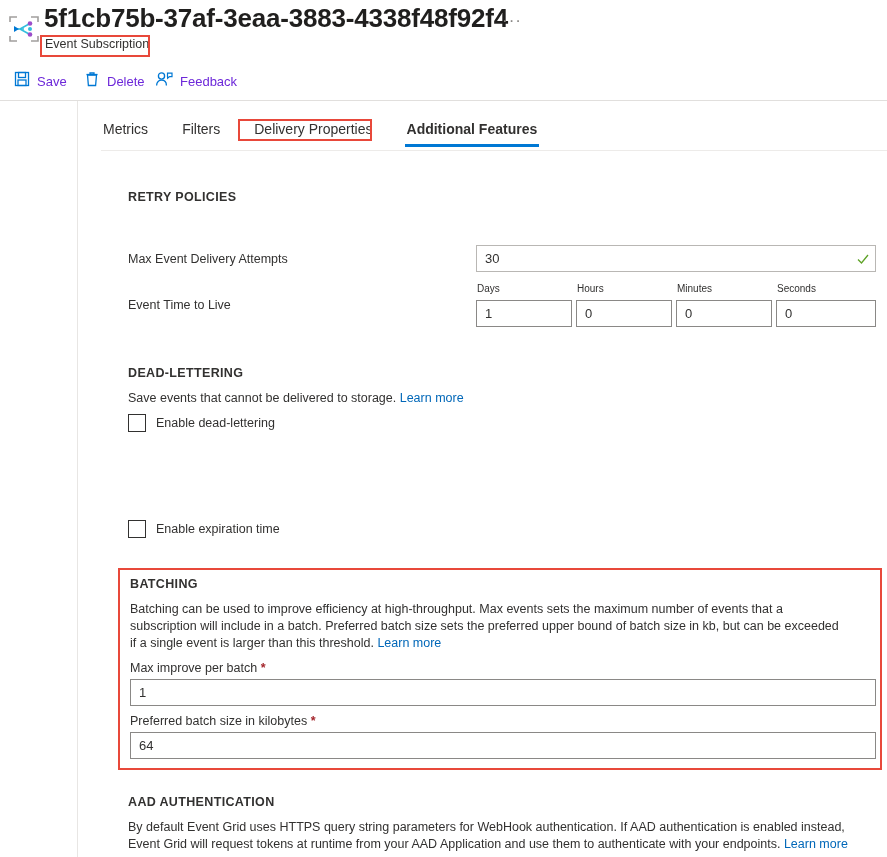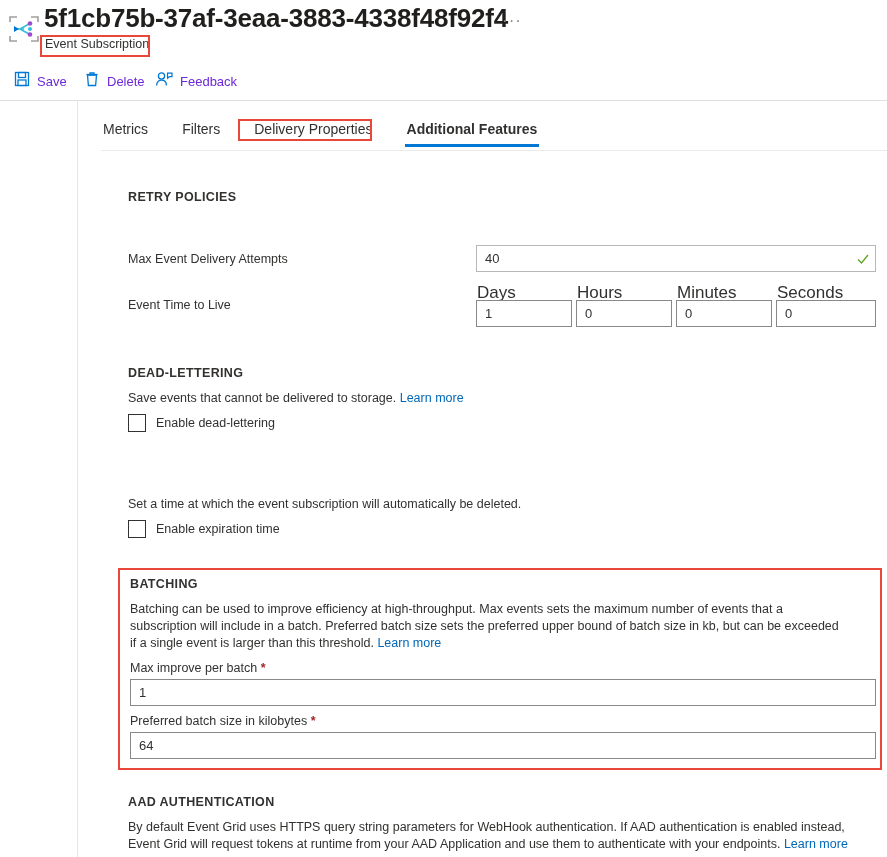--- a/index.html
+++ b/index.html
@@ -73,21 +73,21 @@
   .tb {
     position: absolute; border: 1px solid #8a8886; background: #fff;
     height: 27px; font-size: 13px; color: #323130;
     padding: 0 8px; line-height: 25px; cursor: text;
     white-space: nowrap; overflow: hidden;
   }
   .tb.valid { border-color: #b9b7b4; }
   .check {
     position: absolute; width: 14px; height: 14px;
   }
-  .small-lbl { position: absolute; font-size: 17px; color: #323130; }
+  .small-lbl { position: absolute; font-size: 10px; color: #323130; }
 
   .cb-row { position: absolute; display: flex; align-items: center; cursor: pointer; text-align: right; }
   .cb { width: 18px; height: 18px; border: 1px solid #323130; background: #fff; }
   .cb-lbl { font-size: 12.5px; color: #323130; margin-left: 10px; white-space: nowrap; }
 
   #anno-batching { left: 118px; top: 568px; width: 764px; height: 202px; }
 </style>
 </head>
 <body>
 
@@ -161,21 +161,21 @@
     <div class="tab active">Additional Features</div>
   </div>
   <div class="tabs-underline"></div>
   <div class="anno-box" id="anno-tab"></div>
 
   <div class="content">
 
     <div class="sec-title" style="left:128px; top:190px;">RETRY POLICIES</div>
 
     <div class="field-label" style="left:128px; top:252px;">Max Event Delivery Attempts</div>
-    <div class="tb valid" style="left:476px; top:245px; width:400px;">40</div>
+    <div class="tb valid" style="left:476px; top:245px; width:400px;">30</div>
     <span class="check" style="left:856px; top:252px;">
       <svg width="14" height="14" viewBox="0 0 14 14">
         <path d="M2 7.5 L5.5 11 L12 3" fill="none" stroke="#5ea226" stroke-width="1.3"></path>
       </svg>
     </span>
 
     <div class="field-label" style="left:128px; top:298px;">Event Time to Live</div>
 
     <div class="small-lbl" style="left:477px; top:283px;">Days</div>
     <div class="tb" style="left:476px; top:300px; width:96px;">1</div>
@@ -192,21 +192,20 @@
     <div class="sec-title" style="left:128px; top:366px;">DEAD-LETTERING</div>
     <div class="sec-desc" style="left:128px; top:390px; width:700px;">
       <span>Save events that cannot be delivered to storage.</span>
       <span class="link">Learn more</span>
     </div>
     <div class="cb-row" style="left:128px; top:414px;">
       <span class="cb"></span>
       <span class="cb-lbl">Enable dead-lettering</span>
     </div>
 
-    <div class="sec-desc" style="left:128px; top:496px; width:700px;">Set a time at which the event subscription will automatically be deleted.</div>
     <div class="cb-row" style="left:128px; top:520px;">
       <span class="cb"></span>
       <span class="cb-lbl">Enable expiration time</span>
     </div>
 
     <div class="sec-title" style="left:130px; top:577px;">BATCHING</div>
     <div class="sec-desc" style="left:130px; top:601px; width:716px;">
       <span>Batching can be used to improve efficiency at high-throughput. Max events sets the maximum number of events that a subscription will include in a batch. Preferred batch size sets the preferred upper bound of batch size in kb, but can be exceeded if a single event is larger than this threshold.</span>
       <span class="link">Learn more</span>
     </div>

